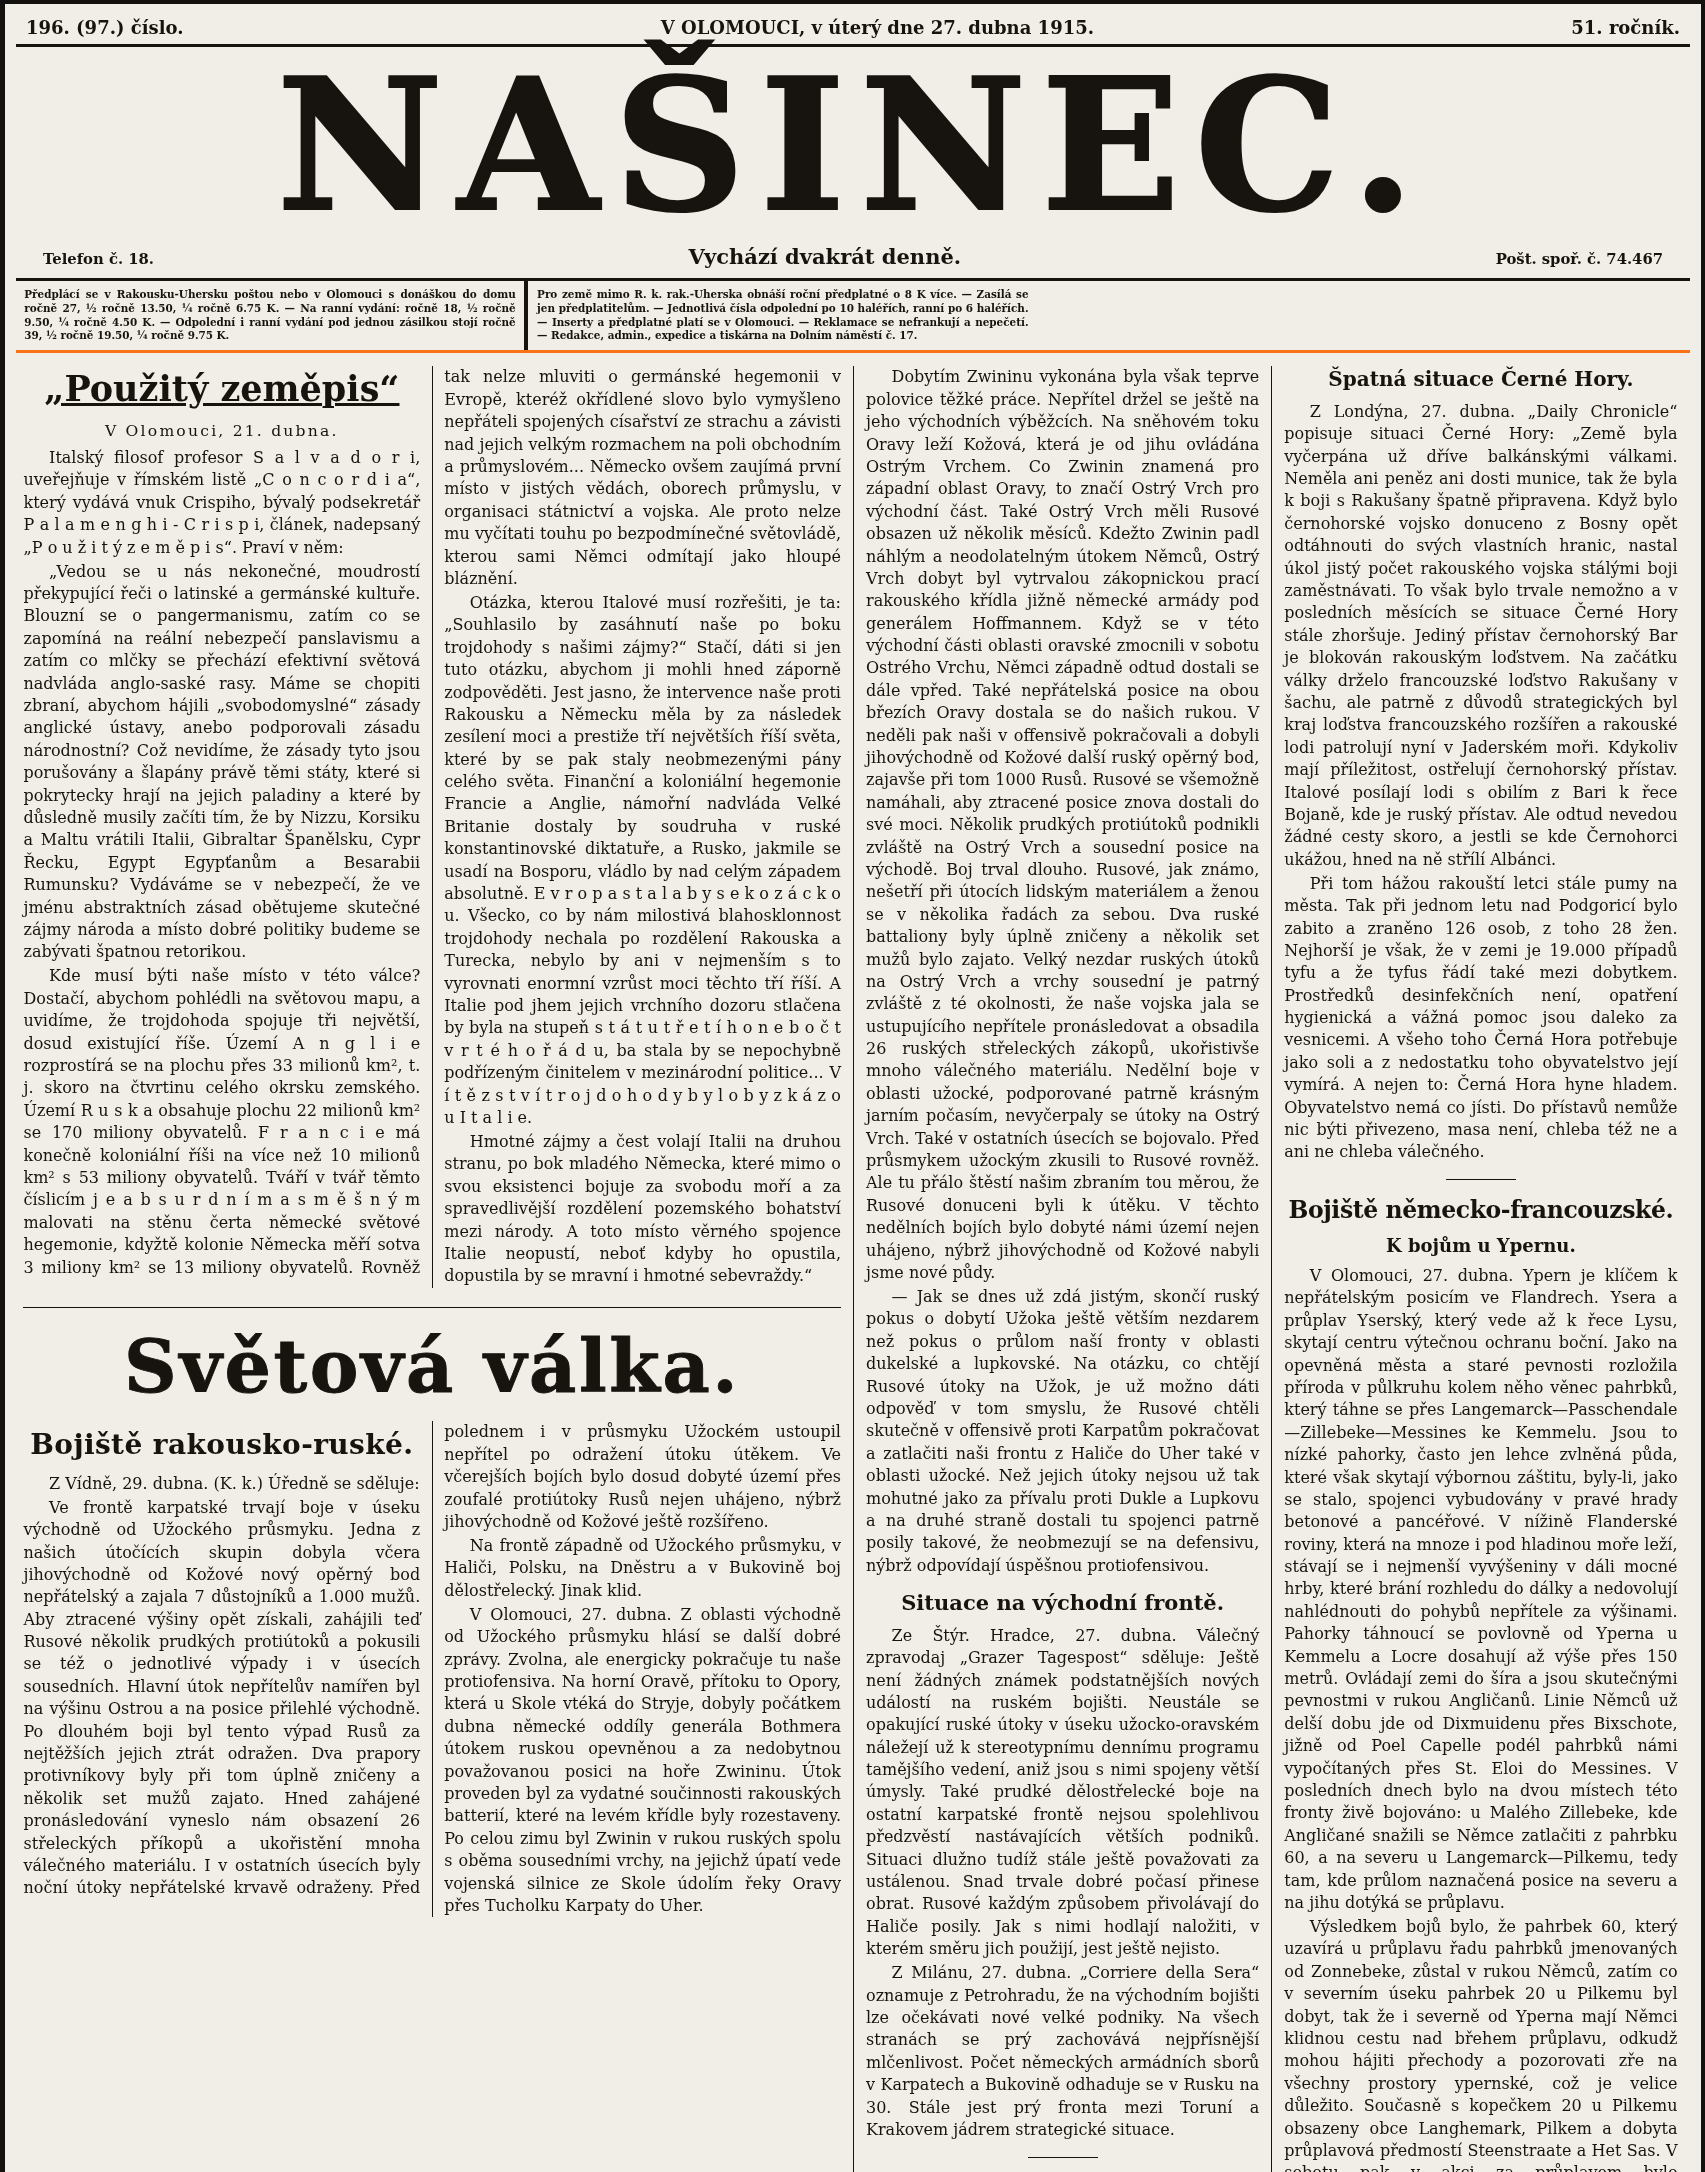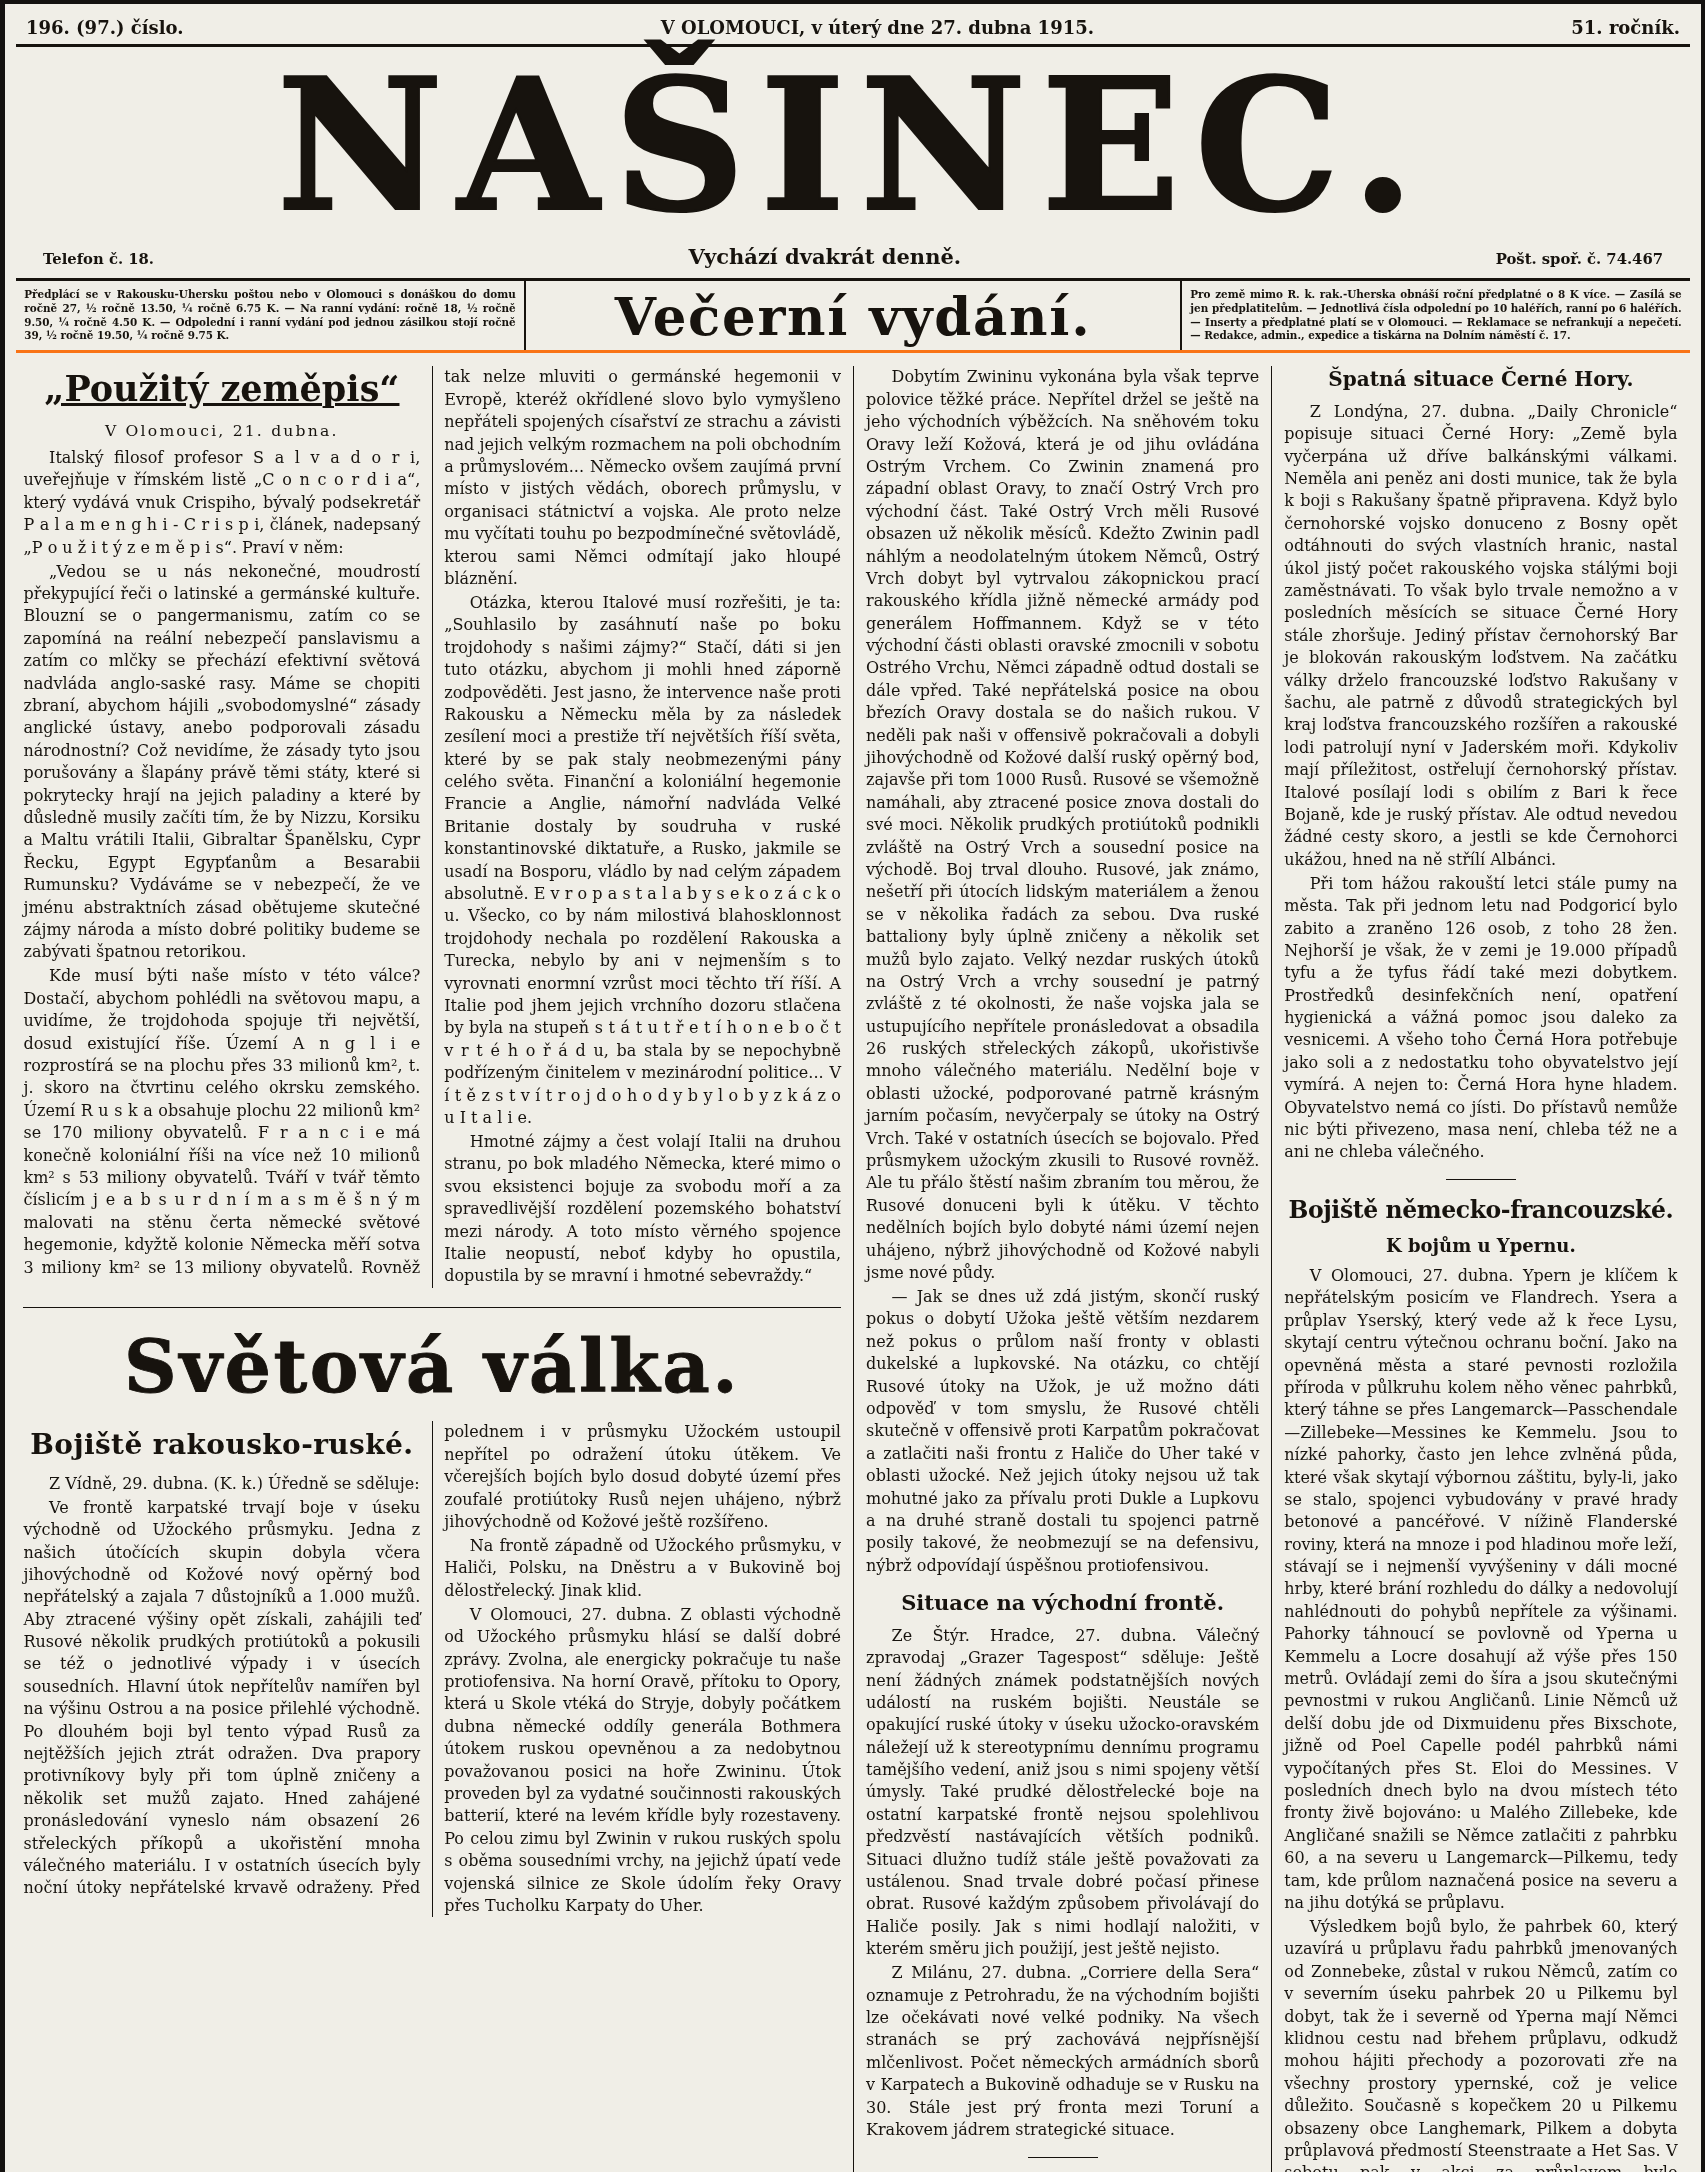--- a/index.html
+++ b/index.html
@@ -53,21 +53,20 @@
     </div>
     <div class="rule-heavy"></div>
     <h1 class="masthead">NAŠINEC.</h1>
     <div class="subline">
       <span>Telefon č. 18.</span>
       <span class="freq">Vychází dvakrát denně.</span>
       <span>Pošt. spoř. č. 74.467</span>
     </div>
     <div class="info-row">
       <div class="info-cell left">Předplácí se v Rakousku-Uhersku poštou nebo v Olomouci s donáškou do domu ročně 27, ½ ročně 13.50, ¼ ročně 6.75 K. — Na ranní vydání: ročně 18, ½ ročně 9.50, ¼ ročně 4.50 K. — Odpolední i ranní vydání pod jednou zásilkou stojí ročně 39, ½ ročně 19.50, ¼ ročně 9.75 K.</div>
-      <div class="edition">Večerní vydání.</div>
       <div class="info-cell right">Pro země mimo R. k. rak.-Uherska obnáší roční předplatné o 8 K více. — Zasílá se jen předplatitelům. — Jednotlivá čísla odpolední po 10 haléřích, ranní po 6 haléřích. — Inserty a předplatné platí se v Olomouci. — Reklamace se nefrankují a nepečetí. — Redakce, admin., expedice a tiskárna na Dolním náměstí č. 17.</div>
     </div>
   </header>
 
   <main class="body-grid">
 
     <section class="left-double">
       <article>
         <div class="two-col">
           <h2 class="art-title">„Použitý zeměpis“</h2>

